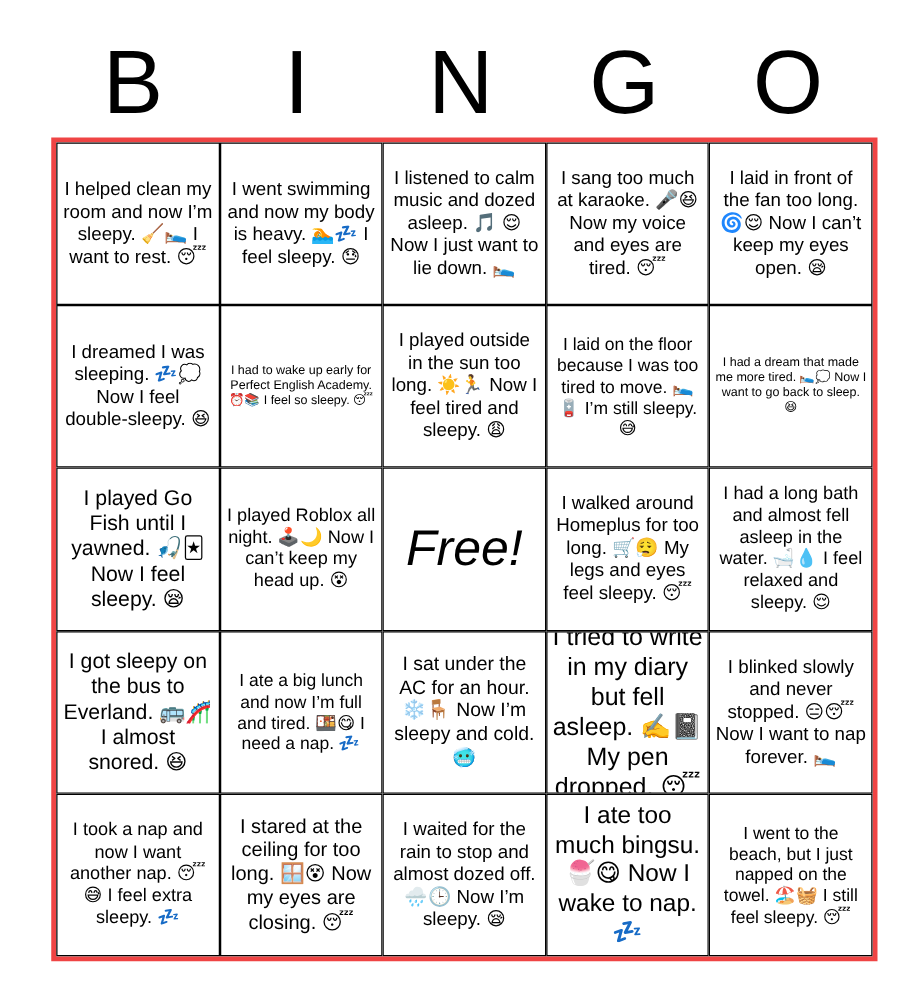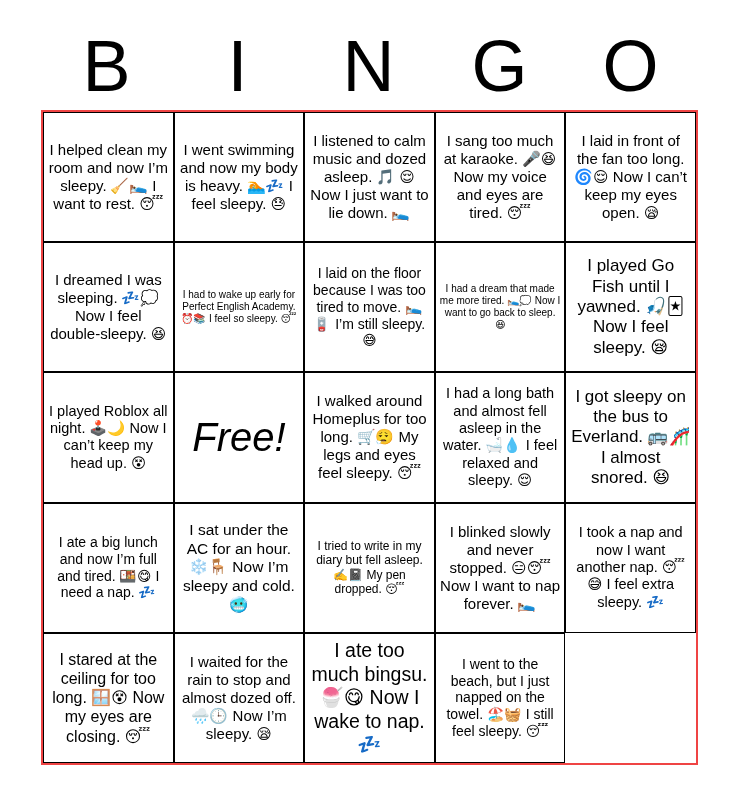--- a/index.html
+++ b/index.html
@@ -36,21 +36,21 @@
   }
   .bingo-grid {
     position: absolute;
     left: 41px;
     top: 110px;
     width: 653px;
     height: 651px;
     display: grid;
     grid-template-columns: repeat(5, 1fr);
     grid-template-rows: repeat(5, 1fr);
-    border: 2px solid #ef4444;
+    border: 4px solid #ef4444;
     background: #ffffff;
     box-sizing: content-box;
   }
   .cell {
     border: 1px solid #000000;
     display: flex;
     align-items: center;
     justify-content: center;
     text-align: center;
     padding: 2px 4px;
@@ -81,33 +81,34 @@
 
   <div class="bingo-grid">
     <div class="cell" style="font-size:15px">I helped clean my room and now I’m sleepy. 🧹🛌 I want to rest. 😴</div>
     <div class="cell" style="font-size:15px">I went swimming and now my body is heavy. 🏊💤 I feel sleepy. 😓</div>
     <div class="cell" style="font-size:15px">I listened to calm music and dozed asleep. 🎵 😌 Now I just want to lie down. 🛌</div>
     <div class="cell" style="font-size:15px">I sang too much at karaoke. 🎤😆 Now my voice and eyes are tired. 😴</div>
     <div class="cell" style="font-size:15px">I laid in front of the fan too long. 🌀😌 Now I can’t keep my eyes open. 😪</div>
 
     <div class="cell" style="font-size:15px">I dreamed I was sleeping. 💤💭 Now I feel double-sleepy. 😆</div>
     <div class="cell" style="font-size:10px">I had to wake up early for Perfect English Academy. ⏰📚 I feel so sleepy. 😴</div>
+    <div class="cell" style="font-size:15px">I played outside in the sun too long. ☀️🏃 Now I feel tired and sleepy. 😩</div>
     <div class="cell" style="font-size:14px">I laid on the floor because I was too tired to move. 🛌🪫 I’m still sleepy. 😅</div>
     <div class="cell" style="font-size:10px">I had a dream that made me more tired. 🛌💭 Now I want to go back to sleep. 😆</div>
 
     <div class="cell" style="font-size:17px">I played Go Fish until I yawned. 🎣🃏 Now I feel sleepy. 😪</div>
     <div class="cell" style="font-size:14.5px">I played Roblox all night. 🕹️🌙 Now I can’t keep my head up. 😵</div>
     <div class="cell free">Free!</div>
     <div class="cell" style="font-size:15px">I walked around Homeplus for too long. 🛒😮‍💨 My legs and eyes feel sleepy. 😴</div>
     <div class="cell" style="font-size:14.5px">I had a long bath and almost fell asleep in the water. 🛁💧 I feel relaxed and sleepy. 😌</div>
 
     <div class="cell" style="font-size:17px">I got sleepy on the bus to Everland. 🚌🎢 I almost snored. 😆</div>
     <div class="cell" style="font-size:14px">I ate a big lunch and now I’m full and tired. 🍱😋 I need a nap. 💤</div>
     <div class="cell" style="font-size:15.5px">I sat under the AC for an hour. ❄️🪑 Now I’m sleepy and cold. 🥶</div>
-    <div class="cell" style="font-size:12px">I tried to write in my diary but fell asleep. ✍️📓 My pen dropped. 😴</div>
+    <div class="cell" style="font-size:20px">I tried to write in my diary but fell asleep. ✍️📓 My pen dropped. 😴</div>
     <div class="cell" style="font-size:15px">I blinked slowly and never stopped. 😑😴 Now I want to nap forever. 🛌</div>
 
     <div class="cell" style="font-size:14.5px">I took a nap and now I want another nap. 😴😅 I feel extra sleepy. 💤</div>
     <div class="cell" style="font-size:16px">I stared at the ceiling for too long. 🪟😵 Now my eyes are closing. 😴</div>
     <div class="cell" style="font-size:15px">I waited for the rain to stop and almost dozed off. 🌧️🕒 Now I’m sleepy. 😪</div>
     <div class="cell" style="font-size:19.5px">I ate too much bingsu. 🍧😋 Now I wake to nap. 💤</div>
     <div class="cell" style="font-size:14px">I went to the beach, but I just napped on the towel. 🏖️🧺 I still feel sleepy. 😴</div>
   </div>
 
 </div>

